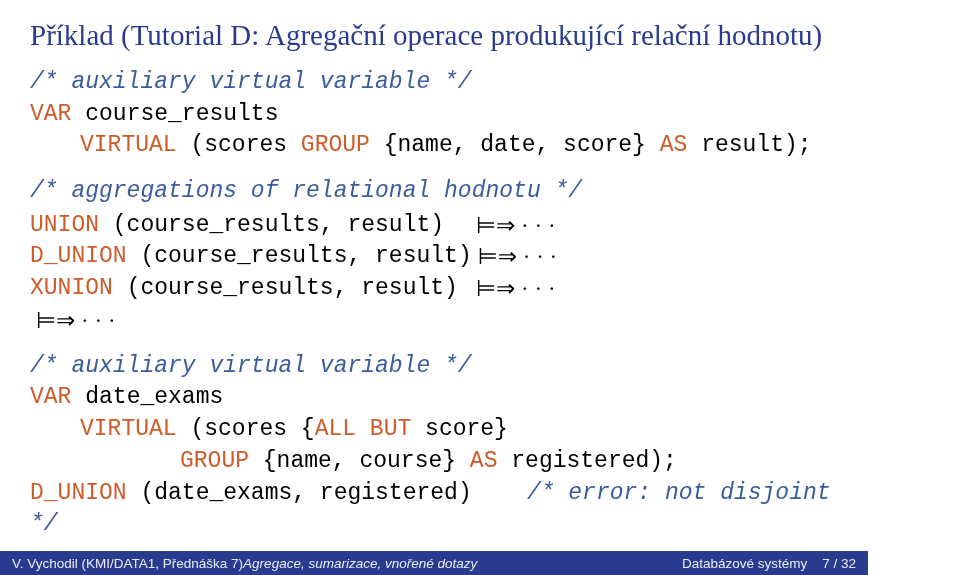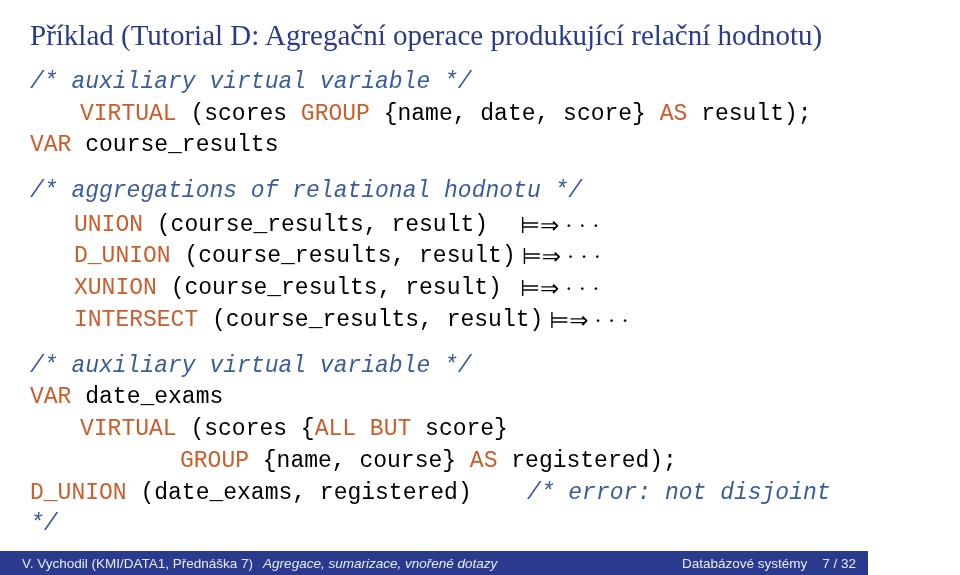--- a/index.html
+++ b/index.html
@@ -6,44 +6,44 @@
   html, body { width: 960px; height: 575px; overflow: hidden; background: #fff; }
   body { font-family: Georgia, 'Times New Roman', serif; position: relative; }
   .slide { width: 868px; height: 575px; display: flex; flex-direction: column; }
   .content { padding: 18px 30px 10px 30px; flex: 1; }
   .title { color: #2a3b8f; font-size: 29px; font-weight: normal; margin-bottom: 14px; line-height: 1.2; }
   .code-block { font-family: 'Courier New', monospace; font-size: 23px; line-height: 1.38; }
   .comment { color: #3b5c9b; font-style: italic; }
   .kw { color: #cc5c2a; }
   .indent { display: inline-block; width: 50px; }
   .arrow-table { margin-top: 2px; }
-  .arrow-row { display: flex; align-items: flex-end; margin-left: 44px; }
+  .arrow-row { display: flex; align-items: flex-end; }
   .arrow-left { font-family: 'Courier New', monospace; font-size: 23px; min-width: 440px; }
   .arrow-sym { font-family: Georgia, serif; font-size: 23px; padding: 0 6px; white-space: nowrap; }
   .spacer { height: 14px; }
   .footer { background: #2a3b8f; color: #e8ecef; height: 30px; display: flex; align-items: center; font-size: 13.5px; font-family: Arial, sans-serif; padding: 0 12px; justify-content: space-between; }
-  .footer-left, .footer-center, .footer-right { white-space: nowrap; margin-left: 10px; }
+  .footer-left, .footer-center, .footer-right { white-space: nowrap; }
   .footer-center { flex: 1; text-align: left; font-style: italic; }
   .footer-right { text-align: left; }
   .thin-line { height: 1.5px; background: #2a3b8f; }
 </style>
 </head>
 <body>
 
 <div class="slide">
   <div class="content">
     <h1 class="title">Příklad (Tutorial D: Agregační operace produkující relační hodnotu)</h1>
 
     <div class="code-block">
       <div><span class="comment">/* auxiliary virtual variable */</span></div>
       <div>
-        <span class="indent"></span><span class="kw">VIRTUAL</span><span> (scores </span><span class="kw">GROUP</span><span> {name, date, score} </span><span class="kw">AS</span><span> result);</span>
+        <span class="kw">VAR</span><span> course_results</span>
       </div>
       <div>
-        <span class="kw">VAR</span><span> course_results</span>
+        <span class="indent"></span><span class="kw">VIRTUAL</span><span> (scores </span><span class="kw">GROUP</span><span> {name, date, score} </span><span class="kw">AS</span><span> result);</span>
       </div>
     </div>
 
     <div class="spacer"></div>
 
     <div class="code-block">
       <div><span class="comment">/* aggregations of relational hodnotu */</span></div>
       <div class="arrow-table">
         <div class="arrow-row">
           <span class="arrow-left"><span class="kw">UNION</span><span> (course_results, result)</span></span>
@@ -51,21 +51,20 @@
         </div>
         <div class="arrow-row">
           <span class="arrow-left"><span class="kw">D_UNION</span><span> (course_results, result)</span></span>
           <span class="arrow-sym">⊨⇒ · · ·</span>
         </div>
         <div class="arrow-row">
           <span class="arrow-left"><span class="kw">XUNION</span><span> (course_results, result)</span></span>
           <span class="arrow-sym">⊨⇒ · · ·</span>
         </div>
         <div class="arrow-row">
-          <span class="arrow-left"><span class="kw">INTERSECT</span><span> (course_results, result)</span></span>
           <span class="arrow-sym">⊨⇒ · · ·</span>
         </div>
       </div>
     </div>
 
     <div class="spacer"></div>
 
     <div class="code-block">
       <div><span class="comment">/* auxiliary virtual variable */</span></div>
       <div>

